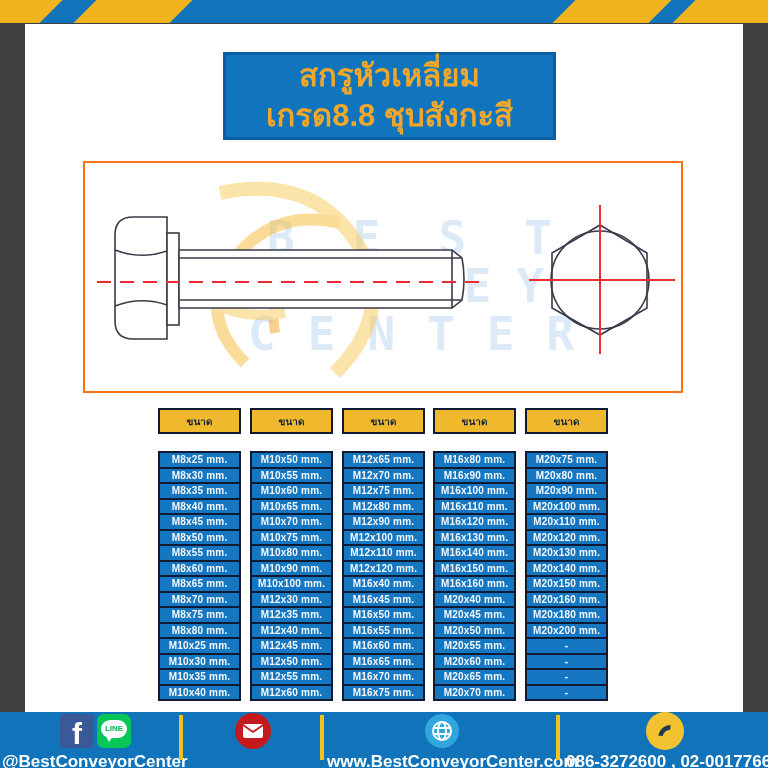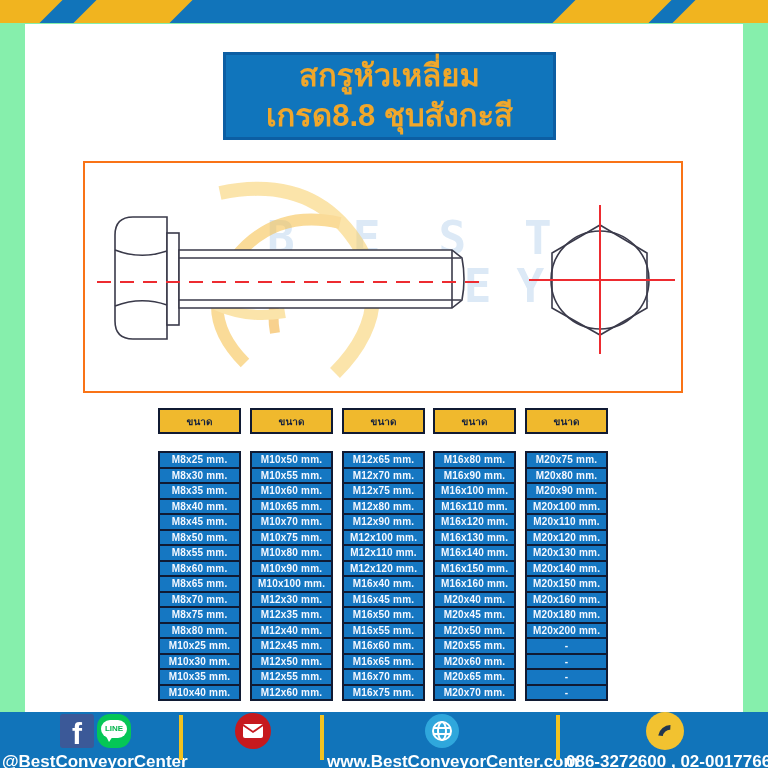--- a/index.html
+++ b/index.html
@@ -1,16 +1,16 @@
 <!DOCTYPE html>
 <html><head>
 <meta charset="utf-8">
 <style>
   html,body{margin:0;padding:0;}
-  .page{position:relative;width:768px;height:768px;background:#86efac;overflow:hidden;
+  .page{position:relative;width:768px;height:768px;background:#404040;overflow:hidden;
         font-family:"Liberation Sans",sans-serif;}
   
   .topbar{position:absolute;left:0;top:0;width:768px;height:23px;background:#1174BA;}
   .stripes{position:absolute;top:0;height:23px;overflow:hidden;}
   .stripes-left{left:0;width:216px;}
   .stripes-right{left:552px;width:216px;}
   .stripe{position:absolute;top:0;height:23px;width:96px;background:#F1B41F;transform:skewX(-45deg);}
   
   .card{position:absolute;left:25px;top:24px;width:718px;height:688px;background:#FFFFFF;}
   
@@ -40,21 +40,21 @@
   .size-table .row:first-child{border-top:2px solid #101A33;height:17.5px;}
   
   .footer{position:absolute;left:0;top:712px;width:768px;height:56px;background:#1174BA;}
   .f-text{position:absolute;top:40px;color:#fff;font-weight:bold;font-size:17px;text-align:left;
           white-space:nowrap;}
   .divider{position:absolute;top:3px;width:4px;height:45px;background:#F2C21F;}
   .fb-icon{position:absolute;left:60px;top:2px;width:34px;height:34px;background:#3B5998;
            border-radius:3px;color:#fff;font-weight:bold;font-size:30px;text-align:center;
            line-height:40px;overflow:hidden;}
   .line-icon{position:absolute;left:97px;top:2px;width:34px;height:34px;background:#05C656;
-             border-radius:13px;}
+             border-radius:7px;}
   .line-bubble{position:absolute;left:4px;top:6px;width:26px;height:18px;background:#fff;
                border-radius:9px;color:#05B64E;font-weight:bold;font-size:8px;text-align:center;
                line-height:18px;font-family:"Liberation Sans",sans-serif;}
   .line-tail{position:absolute;left:9px;top:22px;width:0;height:0;border-left:3px solid transparent;
              border-right:4px solid transparent;border-top:6px solid #fff;}
   .circle-icon{position:absolute;border-radius:50%;display:flex;align-items:center;justify-content:center;}
   .mail-icon{left:235px;top:1px;width:36px;height:36px;background:#C6191E;}
   .globe-icon{left:425px;top:2px;width:34px;height:34px;background:#2FA7DC;}
   .phone-icon{left:646px;top:0px;width:38px;height:38px;background:#F2C230;}
 </style>
@@ -77,20 +77,21 @@
   <div class="card">
 
     <div class="title-box">
       <div>สกรูหัวเหลี่ยม</div>
       <div>เกรด8.8 ชุบสังกะสี</div>
     </div>
 
     <div class="drawing">
       <div class="wm-line wm1">BEST</div>
       <div class="wm-line wm2">CONVEYOR</div>
+      <div class="wm-line wm3">CENTER</div>
       <svg class="swirl" width="420" height="228" viewBox="0 0 420 228">
         <path d="M95 30 Q190 10 235 85 Q270 150 210 210" fill="none" stroke="#F8CE66" stroke-width="14"></path>
         <path d="M120 200 Q70 150 110 95 Q150 45 215 60" fill="none" stroke="#F6BE45" stroke-width="12"></path>
         <path d="M150 170 Q140 110 195 100 Q240 95 250 140" fill="none" stroke="#F3AD33" stroke-width="10"></path>
         <path d="M60 120 Q100 160 160 150" fill="none" stroke="#F8CE66" stroke-width="10"></path>
       </svg>
       <svg class="bolt-svg" width="596" height="228" viewBox="0 0 596 228">
 
         <g stroke="#3A3A4A" stroke-width="1.6" fill="#FFFFFF">
           <path d="M82 54 L48 54 Q30 54 30 72 L30 158 Q30 176 48 176 L82 176 Z"></path>

